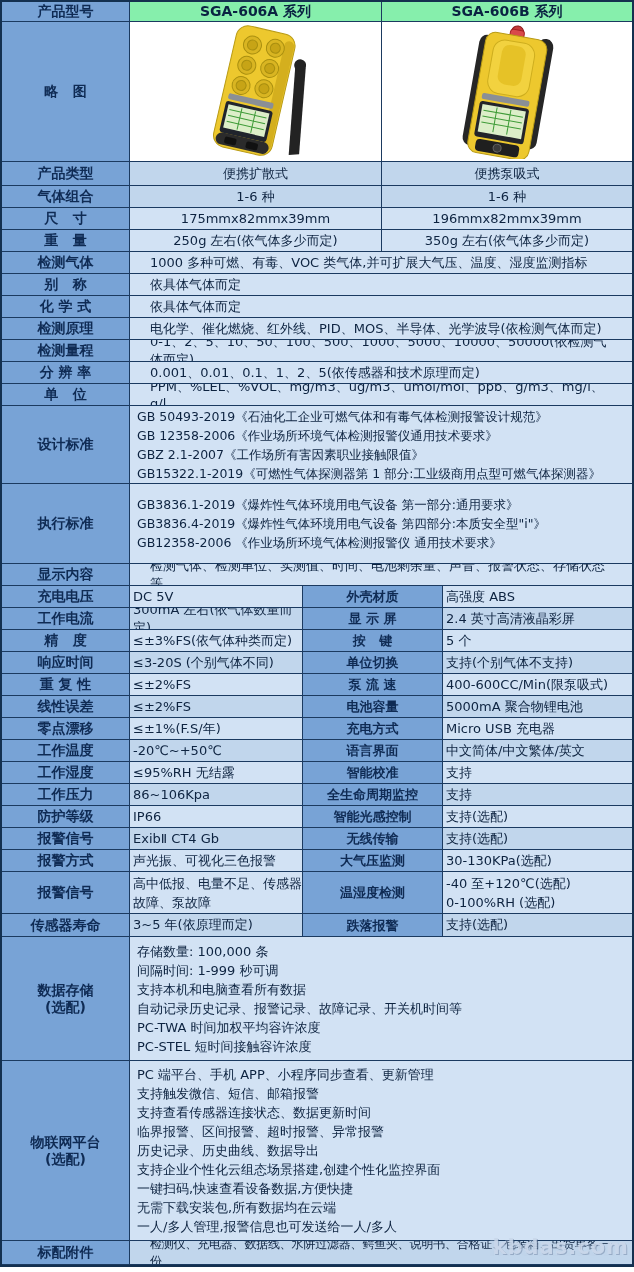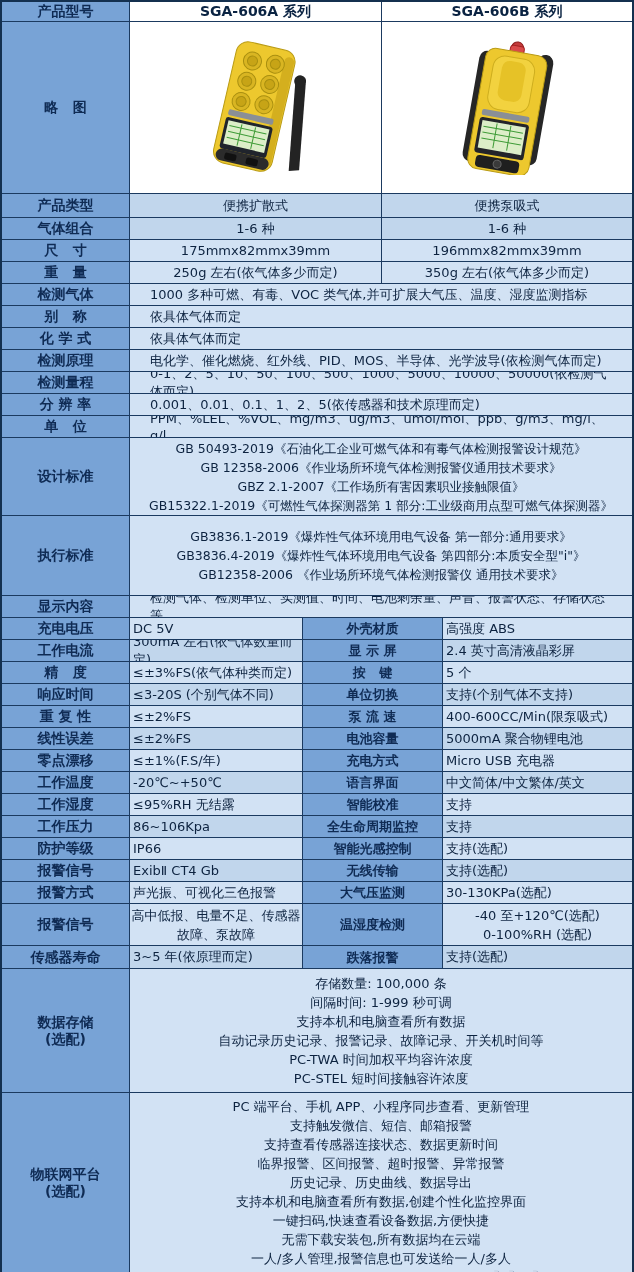--- a/index.html
+++ b/index.html
@@ -9,35 +9,35 @@
   .row{display:grid;border-bottom:1px solid #1B3A60}
   .row:last-child{border-bottom:none}
   .r3{grid-template-columns:128px 252px 1fr}
   .r2{grid-template-columns:128px 1fr}
   .r4{grid-template-columns:128px 173px 140px 1fr}
   .c{border-right:1px solid #1B3A60;display:flex;align-items:center;min-width:0;overflow:hidden}
   .c:last-child{border-right:none}
   .l{background:#78A3D6;color:#0F2B54;font-weight:bold;font-size:14px;justify-content:center;text-align:center;white-space:pre;line-height:17px}
   .l.small{font-size:13px}
   .l.col{flex-direction:column}
-  .hv{background:#ffffff;font-weight:bold;font-size:14px;color:#0A2342;justify-content:center}
+  .hv{background:#86efac;font-weight:bold;font-size:14px;color:#0A2342;justify-content:center}
   .v{font-size:13px;color:#0D2340;padding:1px 20px}
   .v.sm{font-size:13px;padding:1px 3px}
   .vc{justify-content:center;padding:1px 20px}
   .bgA{background:#D2E2F4}
   .bgB{background:#C1D6EC}
   .imgcell{background:#ffffff;justify-content:center;align-items:center}
-  .multi{flex-direction:column;align-items:center;justify-content:center;padding:2px 7px}
+  .multi{flex-direction:column;align-items:flex-start;justify-content:center;padding:2px 7px}
   .multi div{line-height:19px;white-space:nowrap}
   .multi.fine div{font-size:12.5px;line-height:19px}
   .multi.loose div{line-height:19px;font-size:13px}
   .acc{font-size:12px;letter-spacing:-0.2px}
   
   .h-header{height:20px}
-  .h-img{height:172px}
+  .h-img{height:140px}
   .h-26{height:24px}
   .h-22{height:22px}
   .h-std{height:78px}
   .h-std2{height:80px}
   .h-alarm{height:42px}
   .h-23{height:23px}
   .h-store{height:124px}
   .h-iot{height:180px}
   .h-acc{height:24px}
   .wm{position:absolute;right:3px;bottom:6px;font-size:21px;font-weight:bold;color:#C9D7EA;opacity:.9;letter-spacing:1px;text-shadow:1px 1px 0 rgba(110,130,160,.55), -4px 2px 0 rgba(190,205,228,.35);pointer-events:none}
@@ -306,21 +306,21 @@
     <div class="c l col">
       <div>物联网平台</div>
       <div>(选配)</div>
     </div>
     <div class="c v bgA multi loose">
       <div>PC 端平台、手机 APP、小程序同步查看、更新管理</div>
       <div>支持触发微信、短信、邮箱报警</div>
       <div>支持查看传感器连接状态、数据更新时间</div>
       <div>临界报警、区间报警、超时报警、异常报警</div>
       <div>历史记录、历史曲线、数据导出</div>
-      <div>支持本机和电脑查看所有数据,创建个性化监控界面</div>
+      <div>支持企业个性化云组态场景搭建,创建个性化监控界面</div>
       <div>一键扫码,快速查看设备数据,方便快捷</div>
       <div>无需下载安装包,所有数据均在云端</div>
       <div>一人/多人管理,报警信息也可发送给一人/多人</div>
     </div>
   </div>
 
   <div class="row r2 h-acc">
     <div class="c l">标配附件</div>
     <div class="c v bgB acc">检测仪、充电器、数据线、水阱过滤器、鳄鱼夹、说明书、合格证、包装箱、出货单各一份</div>
   </div>

